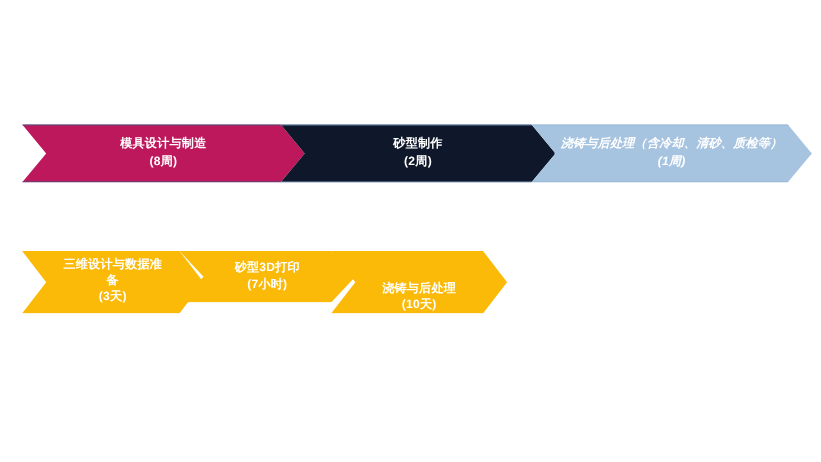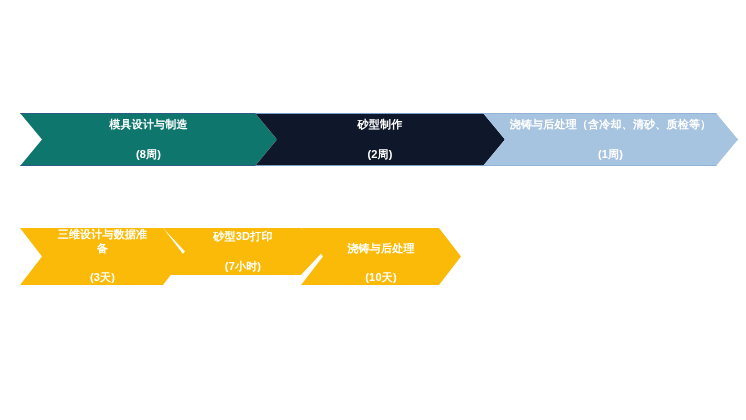--- a/index.html
+++ b/index.html
@@ -43,21 +43,21 @@
     clip-path: polygon(0 0, calc(100% - 22px) 0, 100% 50%, calc(100% - 22px) 100%, 0 100%, 22px 50%);
   }
 
   
   .row-blue .chevron {
     font-size: 11px;
     font-weight: bold;
     letter-spacing: 0.2px;
   }
 
-  .chev-blue-1 { background: #0f766e; }
+  .chev-blue-1 { background: #be185d; }
   .chev-blue-2 { background: #0f172a; }
   .chev-blue-3 { background: #A6C3E0; }
 
   
   .row-yellow .chevron {
     font-size: 11px;
     font-weight: bold;
     letter-spacing: 0.2px;
   }
   .chev-yellow { background: #FBBA07; }
@@ -65,42 +65,42 @@
   .line {
     display: block;
     white-space: nowrap;
   }
   .line.wrap {
     white-space: normal;
     max-width: 92px;
   }
   .dur {
     display: block;
-    margin-top: 16px;
+    margin-top: 2px;
     white-space: nowrap;
   }
 </style>
 </head>
 <body>
 
 <div id="canvas">
 
   <div class="row-blue">
 
     <div class="chevron shape chev-blue-1" style="left:20px; top:113px; width:257px; height:53px; border:1px solid #2E5B86;">
       <span class="line">模具设计与制造</span>
       <span class="dur">(8周)</span>
     </div>
 
     <div class="chevron shape chev-blue-2" style="left:255px; top:113px; width:250px; height:53px; border:1px solid #7A9DC9;">
       <span class="line">砂型制作</span>
       <span class="dur">(2周)</span>
     </div>
 
-    <div class="chevron shape chev-blue-3" style="left:483px; top:113px; width:255px; height:53px; border:1px solid #93B3D6;">
+    <div class="chevron shape chev-blue-3" style="left:483px; top:113px; width:255px; height:53px; border:1px solid #93B3D6;font-style:italic;">
       <span class="line">浇铸与后处理（含冷却、清砂、质检等）</span>
       <span class="dur">(1周)</span>
     </div>
 
   </div>
 
   <div class="row-yellow">
 
     <div class="chevron shape chev-yellow" style="left:20px; top:228px; width:165px; height:57px;">
       <span class="line wrap">三维设计与数据准备</span>

